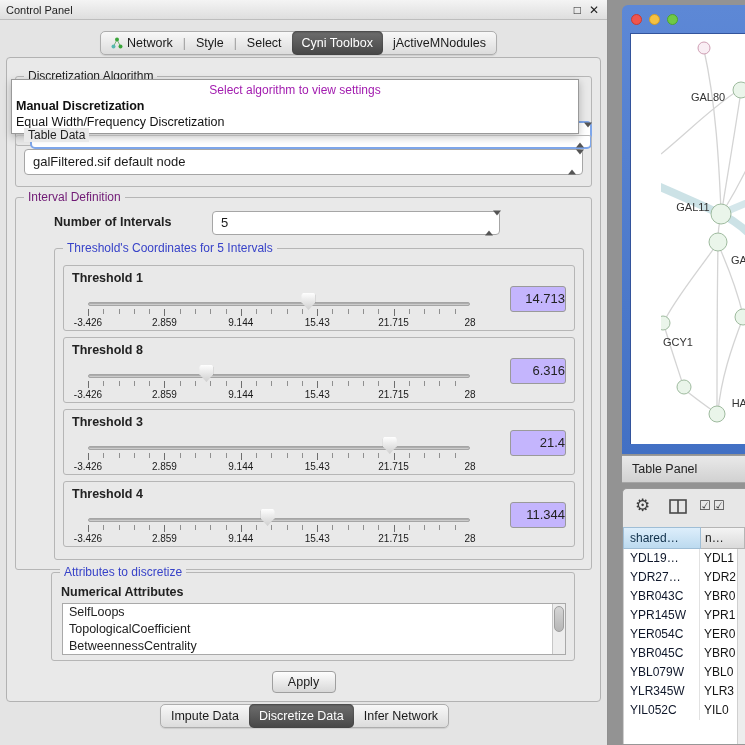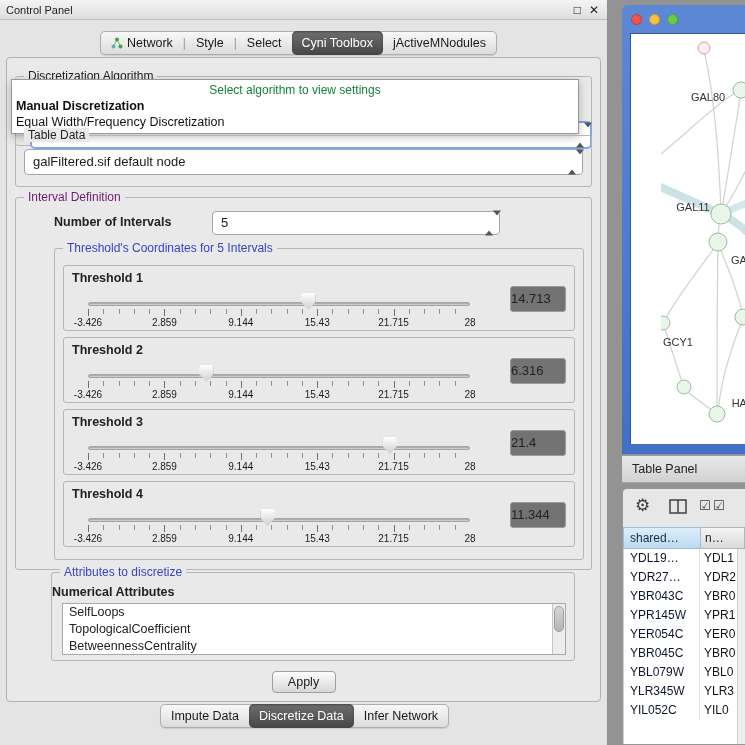--- a/index.html
+++ b/index.html
@@ -30,34 +30,34 @@
 
   .combo { position:absolute; background:#fff; border:1px solid #a6a6a6; border-radius:4px; font-size:13px; color:#1a1a1a; }
   .combo .ctext { position:absolute; left:8px; right:22px; top:0; bottom:0; line-height:24px; overflow:hidden; white-space:nowrap; }
   .stepper { position:absolute; right:5px; top:50%; transform:translateY(-50%); width:9px; }
   .stepper .up { width:0; height:0; border-left:4px solid transparent; border-right:4px solid transparent; border-bottom:5px solid #555; margin:0 auto 2px; }
   .stepper .dn { width:0; height:0; border-left:4px solid transparent; border-right:4px solid transparent; border-top:5px solid #555; margin:0 auto; }
 
   .combo-algo { left:14px; top:44px; width:562px; height:28px; border:2px solid #7ea6ea; border-radius:5px; }
 
   .popup { position:absolute; left:4px; top:21px; width:568px; background:#fff; border:1px solid #999; box-shadow:0 3px 8px rgba(0,0,0,.25); padding:2px 0 3px; }
-  .popup .ph { text-align:center; color:#15803d; font-size:12px; line-height:16px; }
+  .popup .ph { text-align:center; color:#a21caf; font-size:12px; line-height:16px; }
   .popup .opt { font-size:12.5px; line-height:16px; padding-left:4px; color:#111; }
   .popup .opt.bold { font-weight:bold; }
 
   .thrbox { position:absolute; left:8px; width:512px; height:66px; border:1px solid #b6b6b6; border-radius:3px; background:#e9e9e9; }
   .thrlabel { position:absolute; left:8px; top:5px; font-size:12.5px; font-weight:bold; }
   .slider { position:absolute; left:24px; top:24px; width:382px; height:40px; }
   .track { position:absolute; left:0; right:0; top:12px; height:4px; background:#cfcfcf; border:1px solid #a5a5a5; border-radius:2px; box-shadow:inset 0 1px 1px rgba(0,0,0,.18); }
   .slider-thumb { position:absolute; top:3px; left:50%; width:14px; height:17px; background:linear-gradient(#fefefe,#cfcfcf); clip-path:polygon(10% 0,90% 0,100% 12%,100% 55%,50% 100%,0 55%,0 12%); filter:drop-shadow(0 0 1px #777); }
   .ticks  { position:absolute; left:0; right:0; top:19px; height:5px; background:repeating-linear-gradient(to right,#8f8f8f 0 1px,transparent 1px 4%); }
   .ticks2 { position:absolute; left:0; right:0; top:19px; height:7px; background:repeating-linear-gradient(to right,#6e6e6e 0 1px,transparent 1px 20%); }
   .scale { position:absolute; left:0; right:0; top:27px; height:12px; font-size:10px; color:#1a1a1a; }
   .scale span { position:absolute; transform:translateX(-50%); white-space:nowrap; }
-  .valuebox { position:absolute; left:446px; top:20px; width:56px; height:26px; background:#737373; border:1px solid #9a9a9a; border-radius:3px; font-size:13px; line-height:24px; text-align:left; }
+  .valuebox { position:absolute; left:446px; top:20px; width:56px; height:26px; background:#c4b5fd; border:1px solid #9a9a9a; border-radius:3px; font-size:13px; line-height:24px; text-align:right; }
 
   .boldlabel { position:absolute; font-size:12.5px; font-weight:bold; }
 
   .listbox { position:absolute; left:10px; top:30px; width:504px; height:52px; background:#fff; border:1px solid #a9a9a9; overflow:hidden; }
   .listbox .li { font-size:12.5px; line-height:17px; padding-left:6px; white-space:nowrap; }
   .vscroll { position:absolute; right:0; top:0; bottom:0; width:13px; background:#ededed; border-left:1px solid #c6c6c6; }
   .vthumb { position:absolute; left:1px; right:1px; top:2px; height:26px; background:linear-gradient(#d6d6d6,#b5b5b5); border:1px solid #9e9e9e; border-radius:5px; }
 
   .applybtn { position:absolute; left:50%; transform:translateX(-50%); top:613px; width:64px; height:22px; background:linear-gradient(#fdfdfd,#d8d8d8); border:1px solid #9f9f9f; border-radius:4px; font-size:12.5px; text-align:center; line-height:20px; }
 
@@ -182,21 +182,21 @@
                 <span style="left:40%">9.144</span>
                 <span style="left:60%">15.43</span>
                 <span style="left:80%">21.715</span>
                 <span style="left:100%">28</span>
               </div>
             </div>
             <div class="valuebox">14.713</div>
           </div>
 
           <div class="thrbox" style="top:88px;">
-            <div class="thrlabel">Threshold 2</div>
+            <div class="thrlabel">Threshold 8</div>
             <div class="slider">
               <div class="track"></div>
               <div class="ticks"></div>
               <div class="ticks2"></div>
               <div class="slider-thumb" style="left: calc(30.9998% - 7px);"></div>
               <div class="scale">
                 <span style="left:0%">-3.426</span>
                 <span style="left:20%">2.859</span>
                 <span style="left:40%">9.144</span>
                 <span style="left:60%">15.43</span>
@@ -243,21 +243,21 @@
               </div>
             </div>
             <div class="valuebox">11.344</div>
           </div>
 
         </div>
       </div>
 
       <div class="group" style="left:44px; top:514px; width:524px; height:89px;">
         <span class="gtitle blue">Attributes to discretize</span>
-        <span class="boldlabel" style="left:0; top:12px;">Numerical Attributes</span>
+        <span class="boldlabel" style="left:9px; top:12px;">Numerical Attributes</span>
         <div class="listbox">
           <div class="li">SelfLoops</div>
           <div class="li">TopologicalCoefficient</div>
           <div class="li">BetweennessCentrality</div>
           <div class="vscroll">
             <div class="vthumb"></div>
           </div>
         </div>
       </div>
 

